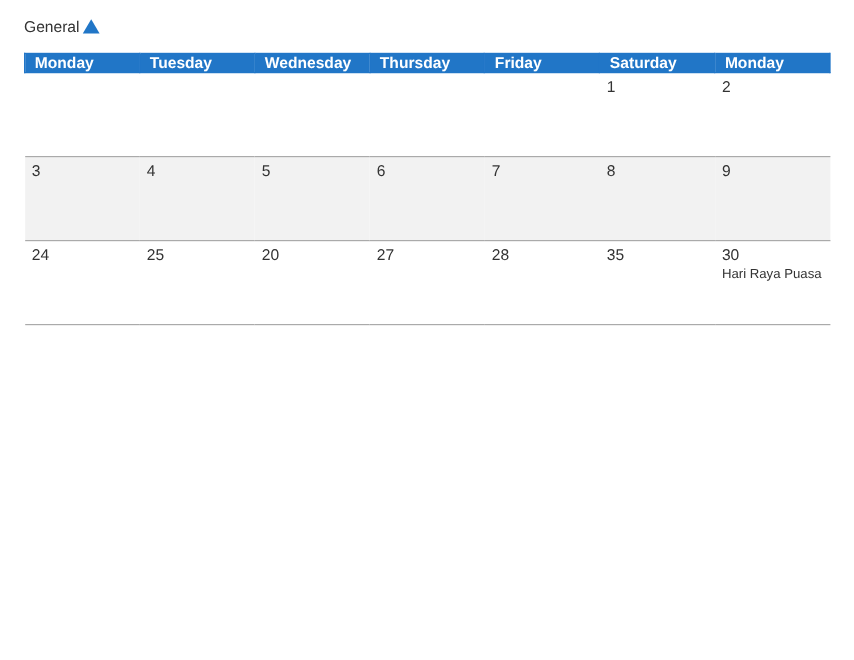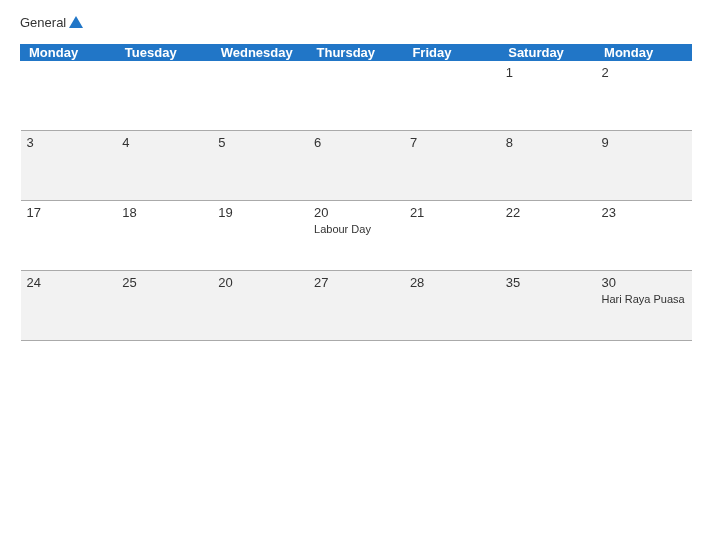--- a/index.html
+++ b/index.html
@@ -176,44 +176,20 @@
           </td>
           <td>
             <span class="day-number">8</span>
           </td>
           <td>
             <span class="day-number">9</span>
           </td>
         </tr>
         <tr>
           <td>
-            <span class="day-number">17</span>
-          </td>
-          <td>
-            <span class="day-number">18</span>
-          </td>
-          <td>
-            <span class="day-number">19</span>
-          </td>
-          <td>
-            <span class="day-number">20</span>
-            <span class="day-event">Labour Day</span>
-          </td>
-          <td>
-            <span class="day-number">21</span>
-          </td>
-          <td>
-            <span class="day-number">22</span>
-          </td>
-          <td>
-            <span class="day-number">23</span>
-          </td>
-        </tr>
-        <tr>
-          <td>
             <span class="day-number">24</span>
           </td>
           <td>
             <span class="day-number">25</span>
           </td>
           <td>
             <span class="day-number">20</span>
           </td>
           <td>
             <span class="day-number">27</span>

